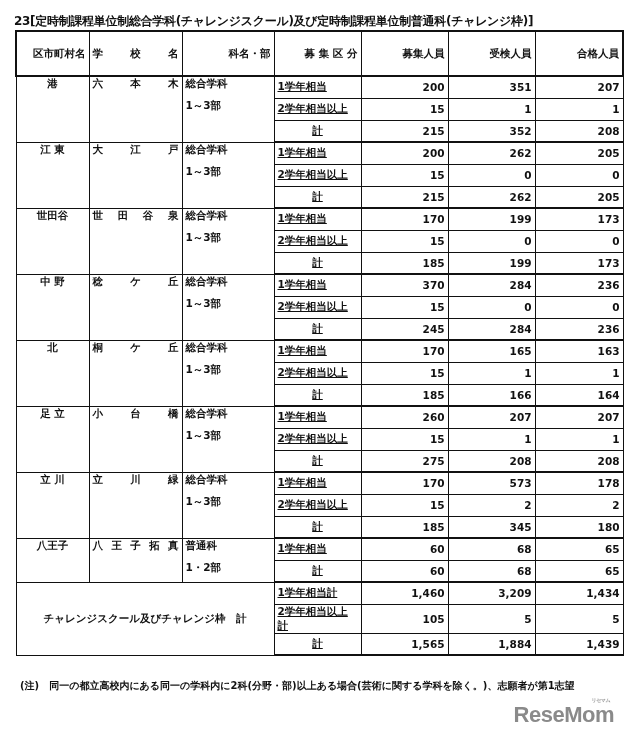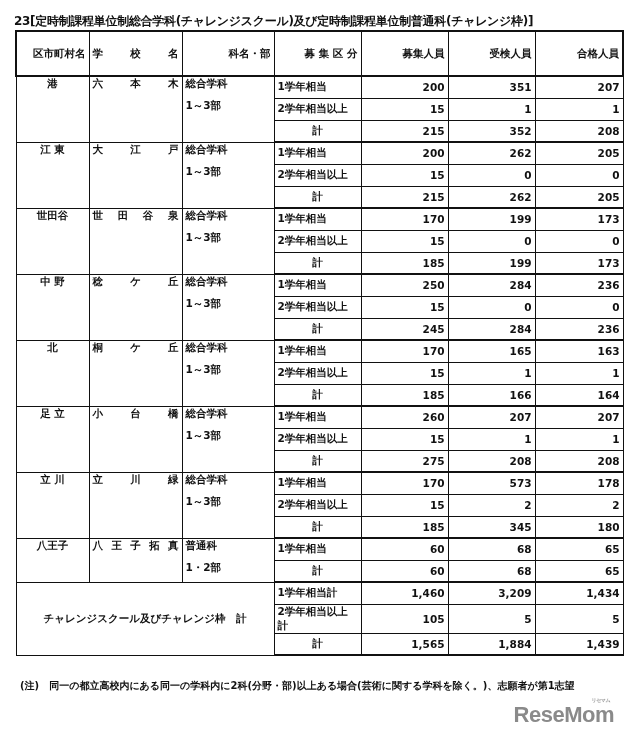--- a/index.html
+++ b/index.html
@@ -8,21 +8,21 @@
   .title { position:absolute; left:14px; top:13px; font-size:12px; font-weight:bold; letter-spacing:-0.3px; white-space:nowrap; }
   table.main { position:absolute; left:15px; top:30px; width:607px; border-collapse:collapse; table-layout:fixed; }
   table.main td, table.main th { border:1px solid #111; padding:0 3px; font-size:10.5px; font-weight:bold; box-sizing:border-box; }
   table.main th { height:45px; text-align:right; border-top:2px solid #111; border-bottom:2px solid #111; }
   .c0{width:73px;} .c1{width:93px;} .c2{width:92px;} .c3{width:87px;} .c4{width:87px;} .c5{width:87px;} .c6{width:88px;}
   td.ward { text-align:center; vertical-align:top; padding-top:6px; border-left:2px solid #111; }
   td.school { vertical-align:top; padding-top:6px; }
   td.school .spread { display:flex; justify-content:space-between; }
   td.dept { vertical-align:top; padding-top:6px; line-height:22px; }
   td.dept div:first-child { margin-top:-5px; }
-  td.cat { text-align:left; height:22px; border-top:none; border-bottom:none; }
+  td.cat { text-align:left; height:22px; border-top:none; border-bottom:none;text-decoration:underline; }
   td.cat.tot { text-align:center; border-top:1px solid #111; }
   td.num { text-align:right; border-top:none; border-bottom:none; height:22px; }
   td.num.tot { border-top:1px solid #111;margin-top:40px; }
   td.last { border-right:2px solid #111; }
   tr.grpend td { border-bottom:2px solid #111; }
   td.grand { text-align:center; vertical-align:middle; border-left:2px solid #111; border-bottom:2px solid #111; }
   .note { position:absolute; left:20px; top:679px; font-size:10px; font-weight:bold; line-height:14px; width:600px; }
   .note .l2 { padding-left:24px; }
   .logo { position:absolute; right:15px; top:702px; font-size:22px; font-weight:bold; color:#8a8a8a; letter-spacing:-0.5px; font-family:"Liberation Sans", sans-serif;margin-left:48px; }
   .logo .kana { position:absolute; right:4px; top:-5px; font-size:5px; color:#999; }
@@ -158,21 +158,21 @@
             <span>稔</span>
             <span>ケ</span>
             <span>丘</span>
           </div>
         </td>
         <td class="dept" rowspan="3">
           <div>総合学科</div>
           <div>1～3部</div>
         </td>
         <td class="cat">1学年相当</td>
-        <td class="num">250</td>
+        <td class="num">370</td>
         <td class="num">284</td>
         <td class="num last">236</td>
       </tr>
       <tr>
         <td class="cat">2学年相当以上</td>
         <td class="num">15</td>
         <td class="num">0</td>
         <td class="num last">0</td>
       </tr>
       <tr class="grpend">

